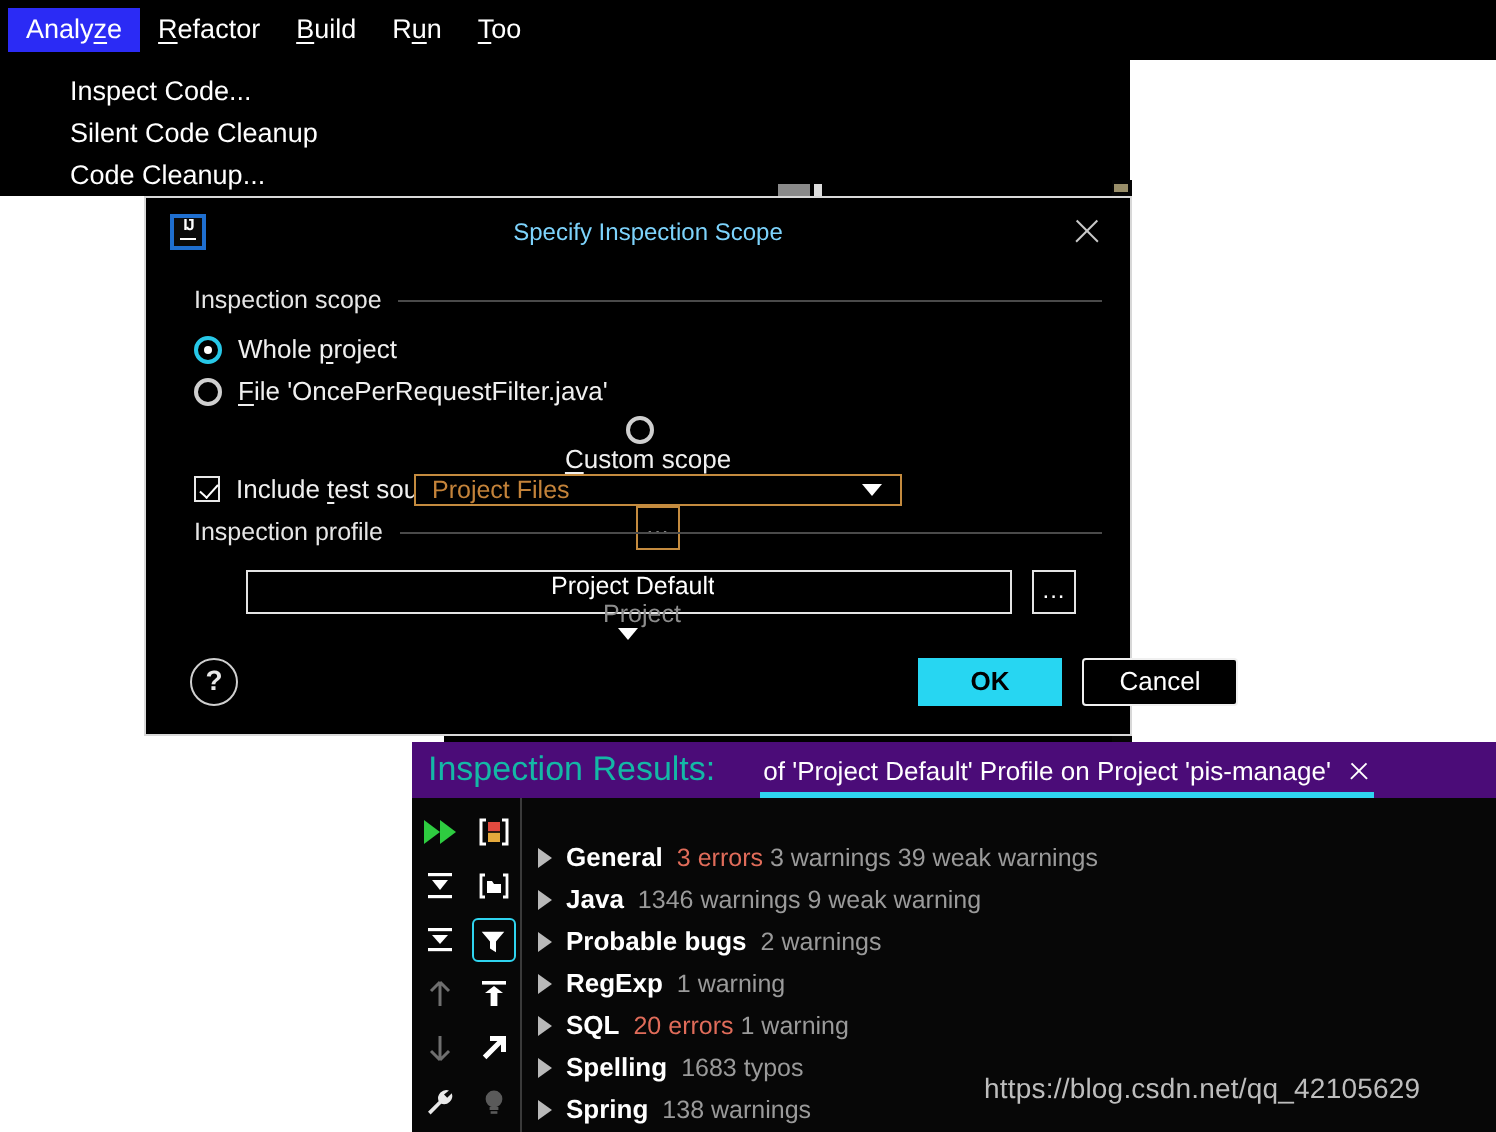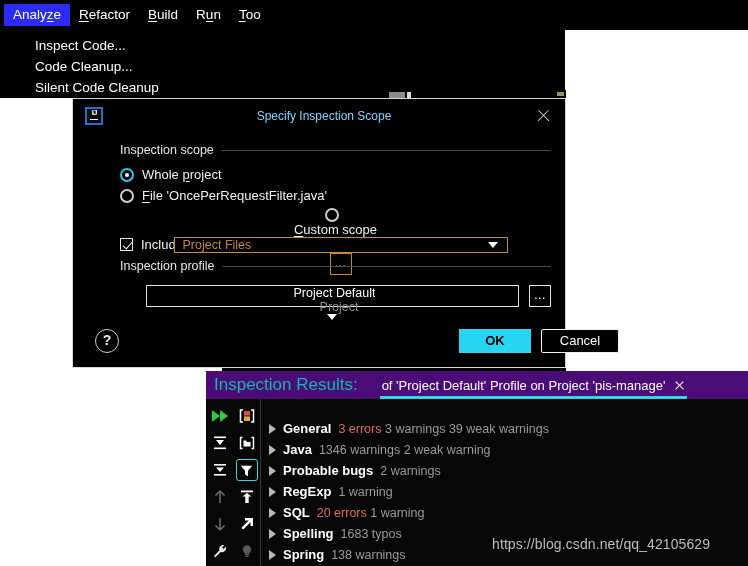--- a/index.html
+++ b/index.html
@@ -45,21 +45,21 @@
            position:relative;flex:0 0 auto;}
   #ij-icon:before{content:"IJ";position:absolute;left:0;right:0;top:-1px;text-align:center;
                   font-size:8px;font-weight:bold;color:#ffffff;font-family:"Liberation Sans",sans-serif;letter-spacing:-1px;}
   #ij-icon:after{content:"";position:absolute;left:3px;right:3px;bottom:3px;height:1.5px;background:#ffffff;}
   #dlg-title{margin-left:12px;font-size:12px;color:#7dd3fc;flex:1;text-align:center;}
   #dlg-close{width:22px;height:22px;position:relative;cursor:default;}
   #dlg-close:before,#dlg-close:after{content:"";position:absolute;left:3px;top:10px;width:15px;height:1.4px;background:#c9c9c9;}
   #dlg-close:before{transform:rotate(45deg);}
   #dlg-close:after{transform:rotate(-45deg);}
 
-  .group{position:absolute;left:24px;right:14px;margin-left:23px;}
+  .group{position:absolute;left:24px;right:14px;}
   .group-title{display:flex;align-items:center;gap:8px;font-size:12.5px;color:#e6e6e6;white-space:nowrap;}
   .group-line{flex:1;height:1px;background:#4a4a4a;}
 
   .row{display:flex;align-items:center;height:21px;}
   .radio{width:14px;height:14px;border-radius:50%;border:2px solid #cfcfcf;box-sizing:border-box;
          position:relative;flex:0 0 auto;margin-right:8px;}
   .radio.on{border-color:#27c8e8;}
   .radio.on:after{content:"";position:absolute;left:3px;top:3px;width:4px;height:4px;border-radius:50%;background:#ffffff;}
   .rlabel{font-size:13px;color:#f0f0f0;white-space:nowrap;}
   .check{width:13px;height:13px;border:1.4px solid #e8e8e8;box-sizing:border-box;position:relative;
@@ -144,22 +144,22 @@
 <div id="menubar">
   <div class="menu-item sel">Analy<span class="mn">z</span>e</div>
   <div class="menu-item"><span class="mn">R</span>efactor</div>
   <div class="menu-item"><span class="mn">B</span>uild</div>
   <div class="menu-item">R<span class="mn">u</span>n</div>
   <div class="menu-item"><span class="mn">T</span>oo</div>
 </div>
 
 <div id="analyze-menu">
   <div class="dd-item">Inspect Code...</div>
+  <div class="dd-item">Silent Code Cleanup</div>
   <div class="dd-item">Code Cleanup...</div>
-  <div class="dd-item">Silent Code Cleanup</div>
 </div>
 
 <div id="dialog-accent"></div>
 <div id="dialog">
 
   <div id="titlebar">
     <div id="ij-icon"></div>
     <div id="dlg-title">Specify Inspection Scope</div>
     <div id="dlg-close"></div>
   </div>
@@ -176,21 +176,21 @@
     </div>
 
     <div class="row">
       <span class="radio"></span>
       <span class="rlabel"><span class="mn">F</span>ile 'OncePerRequestFilter.java'</span>
     </div>
 
     <div class="row" style="margin-top:2px;flex-direction:column;">
       <span class="radio"></span>
       <span class="rlabel"><span class="mn">C</span>ustom scope</span>
-      <span class="combo" style="width:334px;margin-left:10px;">
+      <span class="combo" style="width:244px;margin-left:10px;">
         <span class="combo-text">Project Files</span>
         <span class="caret"></span>
       </span>
       <span class="ellipsis-btn" style="margin-left:10px;">...</span>
     </div>
 
     <div class="row" style="margin-top:5px;">
       <span class="check on"></span>
       <span class="rlabel">Include <span class="mn">t</span>est sources</span>
     </div>
@@ -314,21 +314,21 @@
 
     <div id="tree">
       <div class="trow">
         <span class="arrow"></span>
         <span class="tname">General</span>
         <span class="tmeta"><span class="err">3 errors</span> <span>3 warnings</span> <span>39 weak warnings</span></span>
       </div>
       <div class="trow">
         <span class="arrow"></span>
         <span class="tname">Java</span>
-        <span class="tmeta"><span>1346 warnings</span> <span>2 weak warning</span></span>
+        <span class="tmeta"><span>1346 warnings</span> <span>9 weak warning</span></span>
       </div>
       <div class="trow">
         <span class="arrow"></span>
         <span class="tname">Probable bugs</span>
         <span class="tmeta"><span>2 warnings</span></span>
       </div>
       <div class="trow">
         <span class="arrow"></span>
         <span class="tname">RegExp</span>
         <span class="tmeta"><span>1 warning</span></span>

